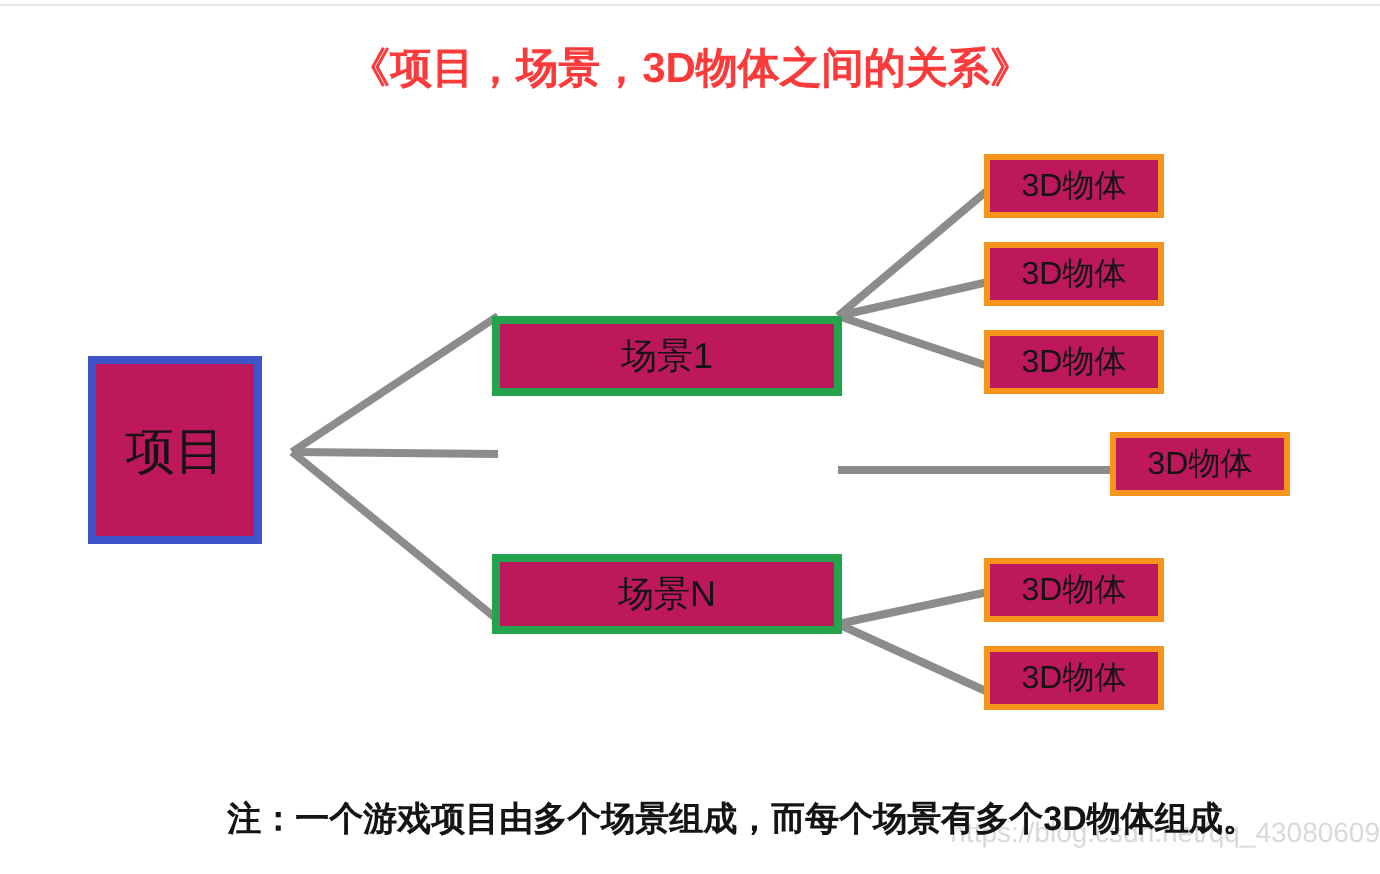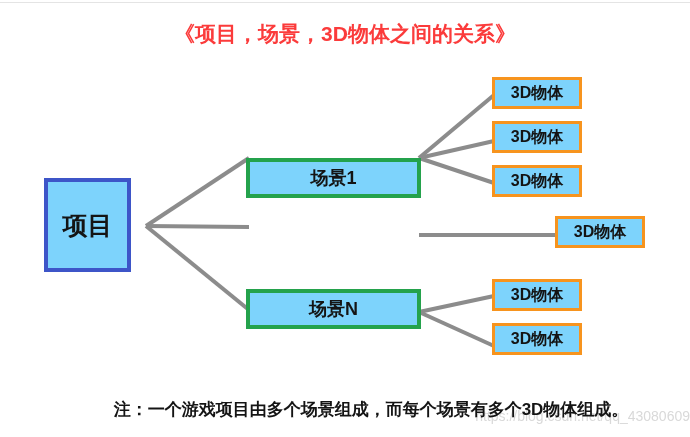--- a/index.html
+++ b/index.html
@@ -39,43 +39,43 @@
     stroke: var(--c-line, #8c8c8c);
     stroke-width: 4;
     stroke-linecap: butt;
   }
 
   .node {
     position: absolute;
     display: flex;
     align-items: center;
     justify-content: center;
-    background: #7dd3fc;
+    background: #be185d;
     box-sizing: border-box;
     color: var(--c-text, #141414);
-    font-weight: bold;
+    font-weight: normal;
     z-index: 1;
   }
 
   .project {
     left: 44px; top: 178px;
     width: 87px; height: 94px;
     border: 4px solid var(--c-project, #3d55c8);
     font-size: 25px;
   }
 
   .scene {
     left: 246px;
     width: 175px; height: 40px;
     border: 4px solid var(--c-scene, #24a24c);
     font-size: 18px;
   }
   .scene1 { top: 138px; margin-top: 20px; }
   .scene2 { top: 214px; }
-  .sceneN { top: 289px; }
+  .sceneN { top: 277px; }
 
   .object {
     width: 90px; height: 32px;
     border: 3px solid var(--c-object, #f7941e);
     font-size: 16px;
   }
   .obj1 { left: 492px; top: 77px; }
   .obj2 { left: 492px; top: 121px; }
   .obj3 { left: 492px; top: 165px; }
   .obj4 { left: 555px; top: 216px; }

